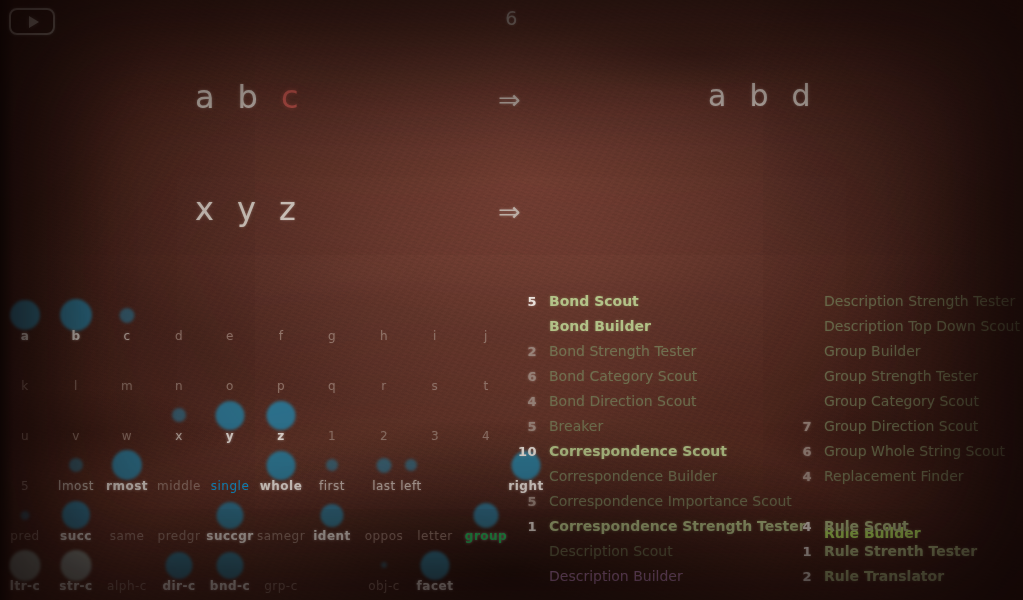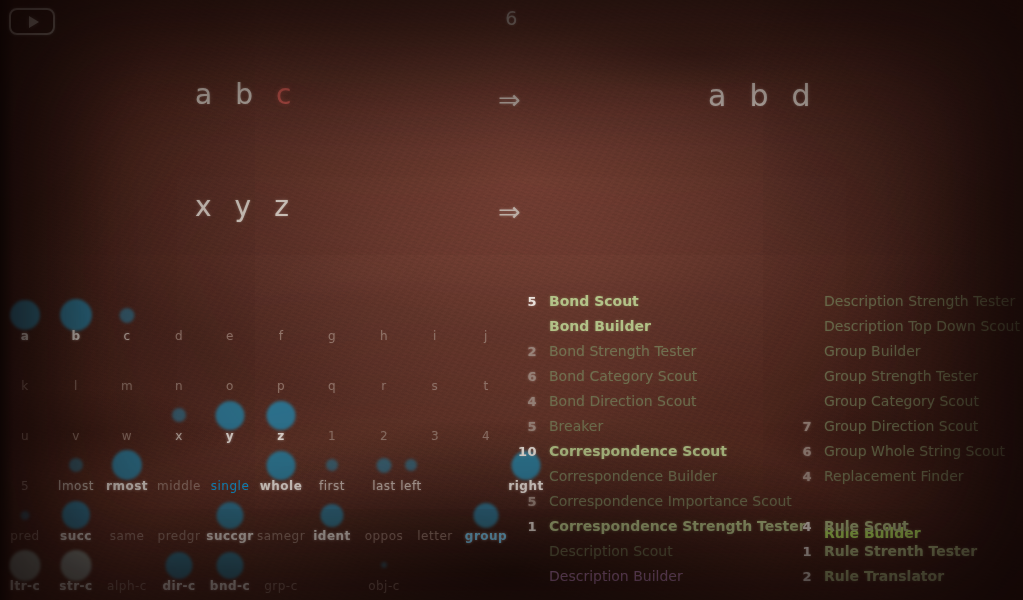--- a/index.html
+++ b/index.html
@@ -64,21 +64,21 @@
     width:0;height:0;border-left:10px solid rgba(222,212,203,.88);
     border-top:6px solid transparent;border-bottom:6px solid transparent;
     margin-left:3px;
     filter:drop-shadow(0 0 2px rgba(225,215,205,.4));
   }
   #codelet-count{
     position:absolute;left:0;right:0;top:7px;text-align:center;
     font-size:19px;color:#cdbfb6;
     text-shadow:0 0 3px rgba(225,212,202,.45);
   }
-  .wsletters{position:absolute;font-size:28px;letter-spacing:12px;}
+  .wsletters{position:absolute;font-size:32px;letter-spacing:12px;}
   .wsletters .l{display:inline-block;margin-right:11px;}
   .wsletters .l:last-child{margin-right:0;}
   .changed{color:#c7584f;text-shadow:0 0 4px rgba(199,88,79,.55);}
   .arrow{
     position:absolute;font-size:27px;color:#cbbdb4;
     text-shadow:0 0 3px rgba(220,208,198,.45);
   }
   
   #slipnet{position:absolute;left:0;top:283px;width:512px;height:317px;}
   .snode{position:absolute;width:50px;text-align:center;}
@@ -288,21 +288,21 @@
       <div class="slabel chalk" style="color: rgb(239, 231, 224); font-weight: bold; text-shadow: rgba(240, 232, 226, 0.6) 0px 0px 3px;">ident</div>
     </div>
     <div class="snode" style="left: 359px; top: 210px; height: 50px;">
       <div class="slabel chalk" style="color: rgb(151, 121, 110); text-shadow: rgba(170, 135, 120, 0.25) 0px 0px 2px;">oppos</div>
     </div>
     <div class="snode" style="left: 410px; top: 210px; height: 50px;">
       <div class="slabel chalk" style="color: rgb(151, 121, 110); text-shadow: rgba(170, 135, 120, 0.25) 0px 0px 2px;">letter</div>
     </div>
     <div class="snode" style="left: 461px; top: 210px; height: 50px;">
       <div class="blob" style="width: 25px; height: 25px; bottom: 15.5px; background: rgb(46, 127, 159); opacity: 0.8875;"></div>
-      <div class="slabel chalk" style="color: #7dd3fc; font-weight: bold; text-shadow: rgba(240, 232, 226, 0.6) 0px 0px 3px;">group</div>
+      <div class="slabel chalk" style="color: #22c55e; font-weight: bold; text-shadow: rgba(240, 232, 226, 0.6) 0px 0px 3px;">group</div>
     </div>
     <div class="snode" style="left: 0px; top: 260px; height: 50px;">
       <div class="blob" style="width: 31px; height: 31px; bottom: 12.5px; background: rgb(159, 181, 174); opacity: 0.85;"></div>
       <div class="slabel chalk" style="color: rgb(239, 231, 224); font-weight: bold; text-shadow: rgba(240, 232, 226, 0.6) 0px 0px 3px;">ltr-c</div>
     </div>
     <div class="snode" style="left: 51px; top: 260px; height: 50px;">
       <div class="blob" style="width: 31px; height: 31px; bottom: 12.5px; background: rgb(159, 181, 174); opacity: 0.85;"></div>
       <div class="slabel chalk" style="color: rgb(239, 231, 224); font-weight: bold; text-shadow: rgba(240, 232, 226, 0.6) 0px 0px 3px;">str-c</div>
     </div>
     <div class="snode" style="left: 102px; top: 260px; height: 50px;">
@@ -316,20 +316,24 @@
       <div class="blob" style="width: 27px; height: 27px; bottom: 14.5px; background: rgb(46, 127, 159); opacity: 0.919;"></div>
       <div class="slabel chalk" style="color: rgb(239, 231, 224); font-weight: bold; text-shadow: rgba(240, 232, 226, 0.6) 0px 0px 3px;">bnd-c</div>
     </div>
     <div class="snode" style="left: 256px; top: 260px; height: 50px;">
       <div class="slabel chalk" style="color: rgb(151, 121, 110); text-shadow: rgba(170, 135, 120, 0.25) 0px 0px 2px;">grp-c</div>
     </div>
     <div class="snode" style="left: 359px; top: 260px; height: 50px;">
       <div class="blob" style="width: 6px; height: 6px; bottom: 25px; background: rgb(46, 127, 159); opacity: 0.586;"></div>
       <div class="slabel chalk" style="color: rgb(151, 121, 110); text-shadow: rgba(170, 135, 120, 0.25) 0px 0px 2px;">obj-c</div>
     </div>
+    <div class="snode" style="left: 410px; top: 260px; height: 50px;">
+      <div class="blob" style="width: 29px; height: 29px; bottom: 13.5px; background: rgb(46, 127, 159); opacity: 0.9325;"></div>
+      <div class="slabel chalk" style="color: rgb(239, 231, 224); font-weight: bold; text-shadow: rgba(240, 232, 226, 0.6) 0px 0px 3px;">facet</div>
+    </div>
   </div>
 
 <div id="coderack">
     <div class="crcol" style="left: 0px;">
       <div class="crrow">
         <div class="crnum chalk" style="color: rgb(239, 231, 224);">5</div>
         <div class="crname" style="color: rgb(185, 201, 140); font-weight: bold; text-shadow: rgba(185, 201, 140, 0.45) 0px 0px 3px;">Bond Scout</div>
       </div>
       <div class="crrow">
         <div class="crnum chalk" style="color: rgb(239, 231, 224);"></div>

